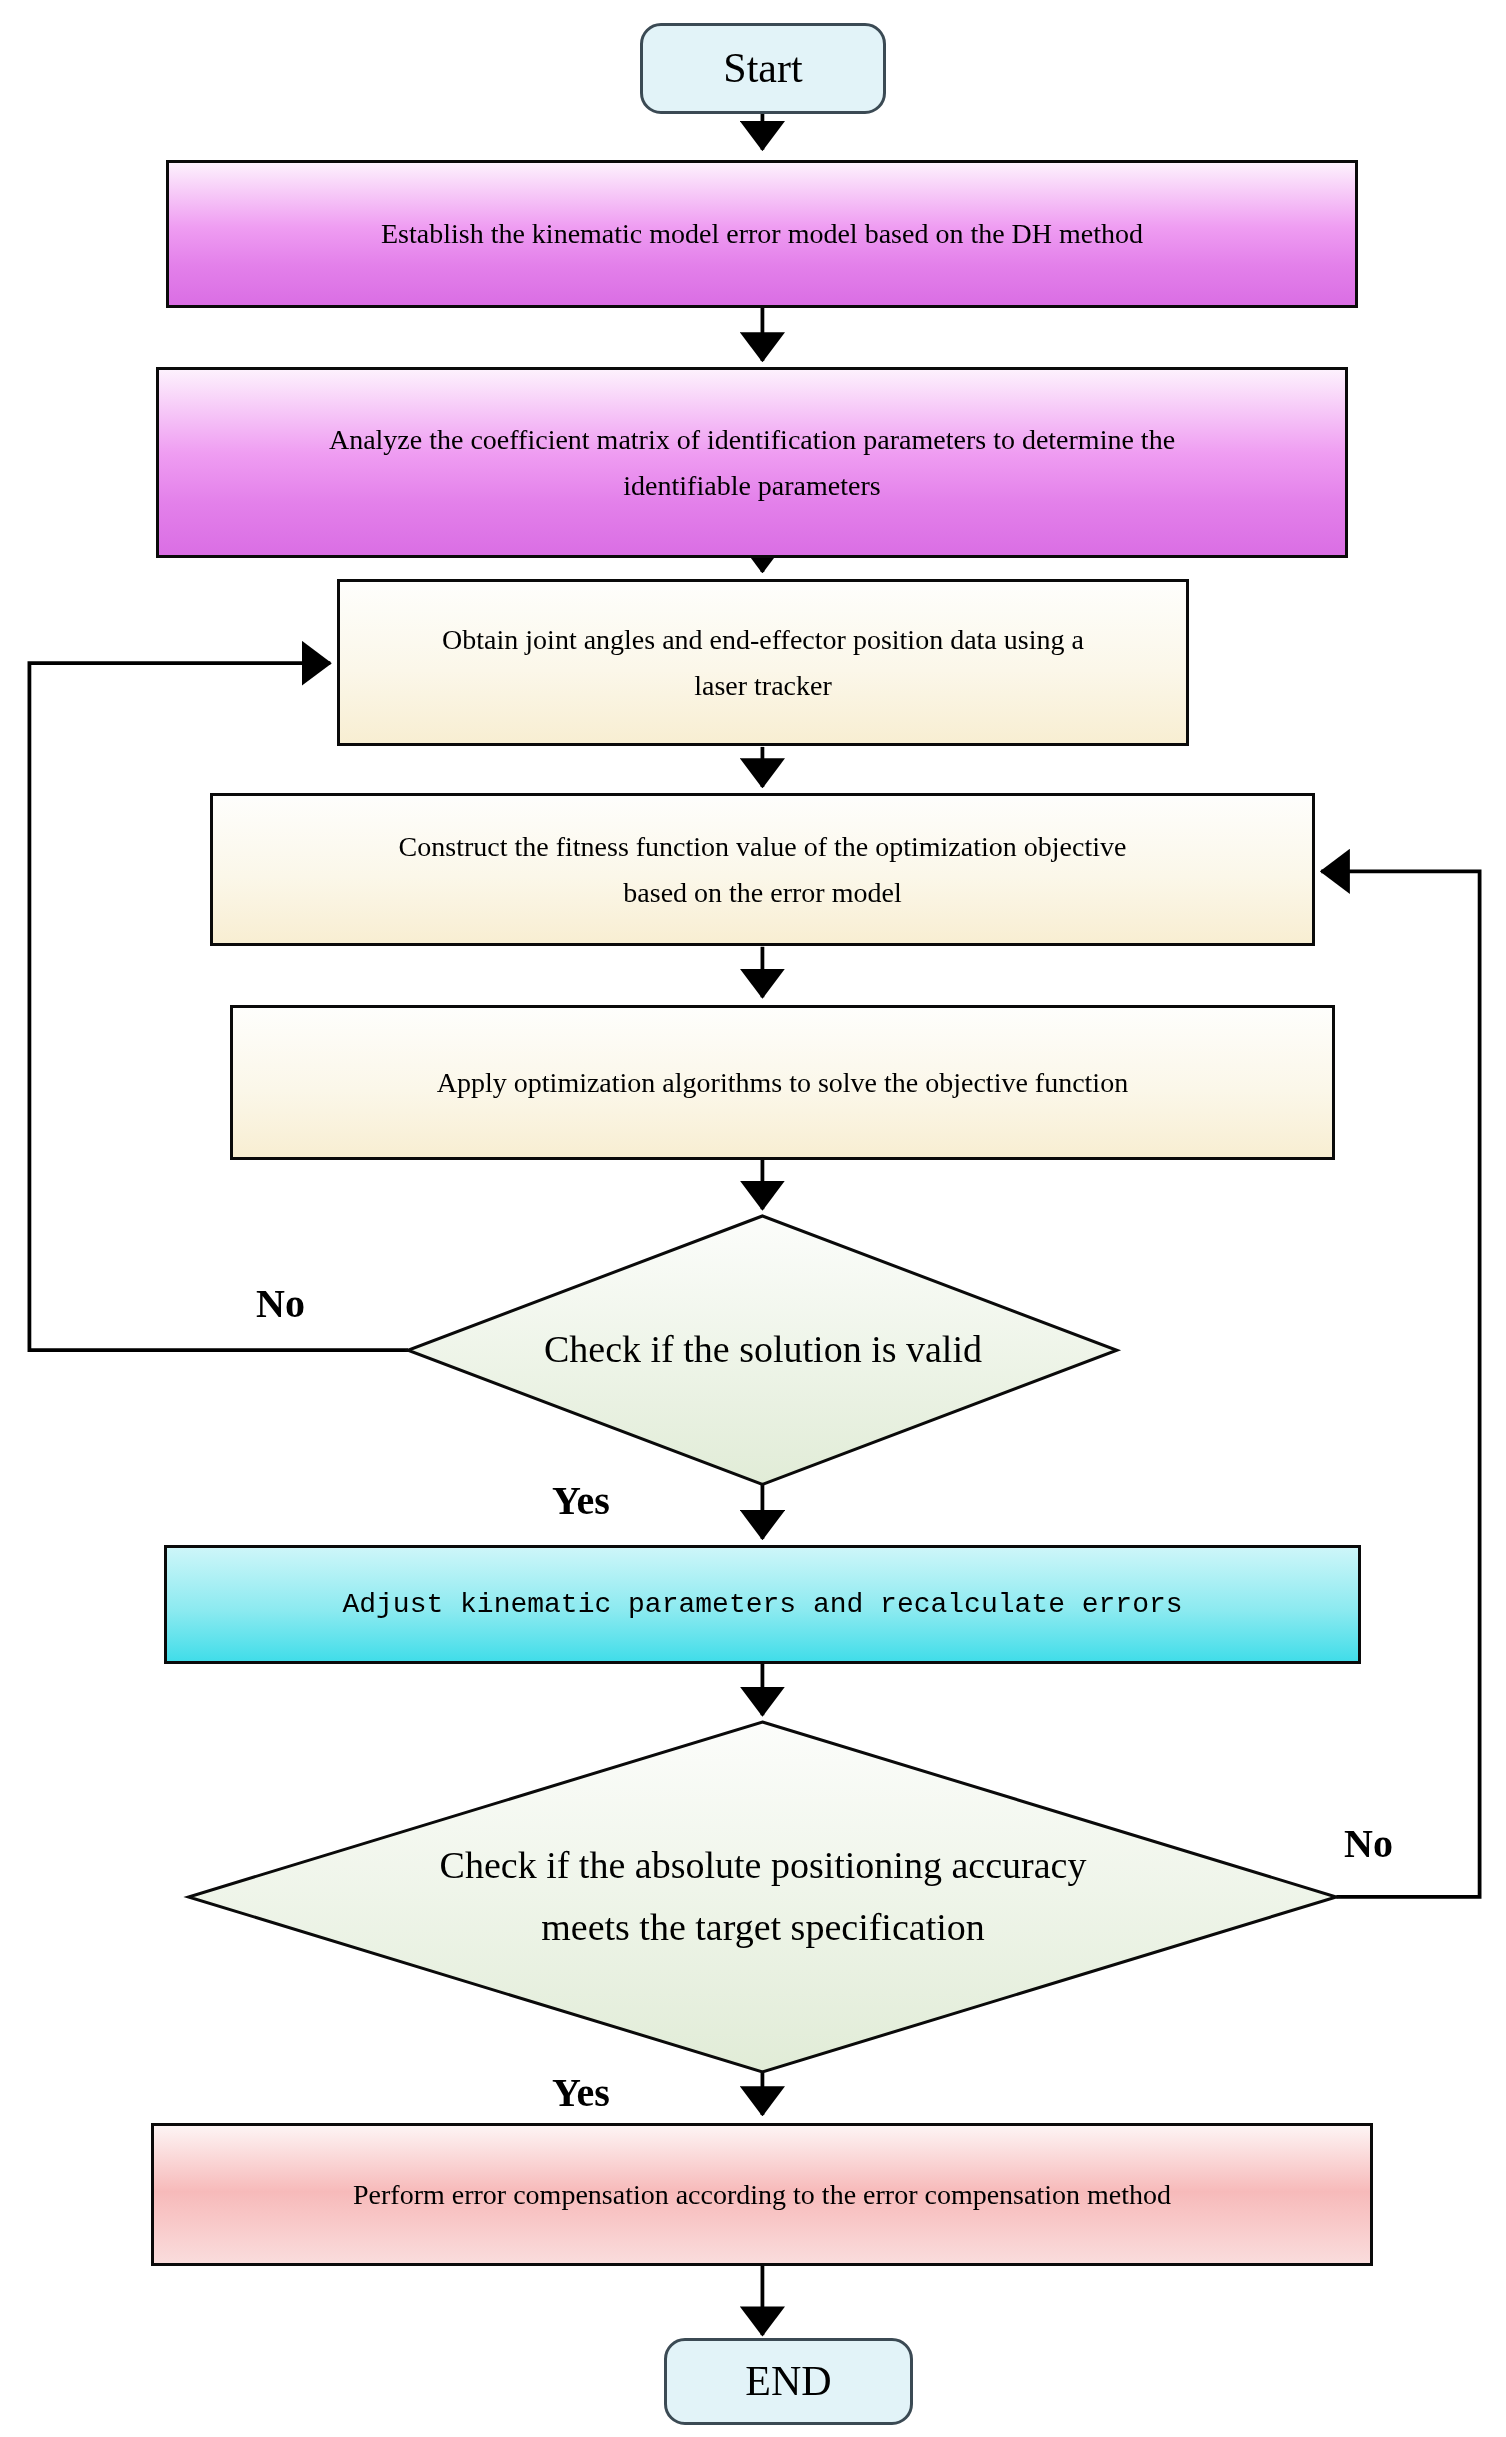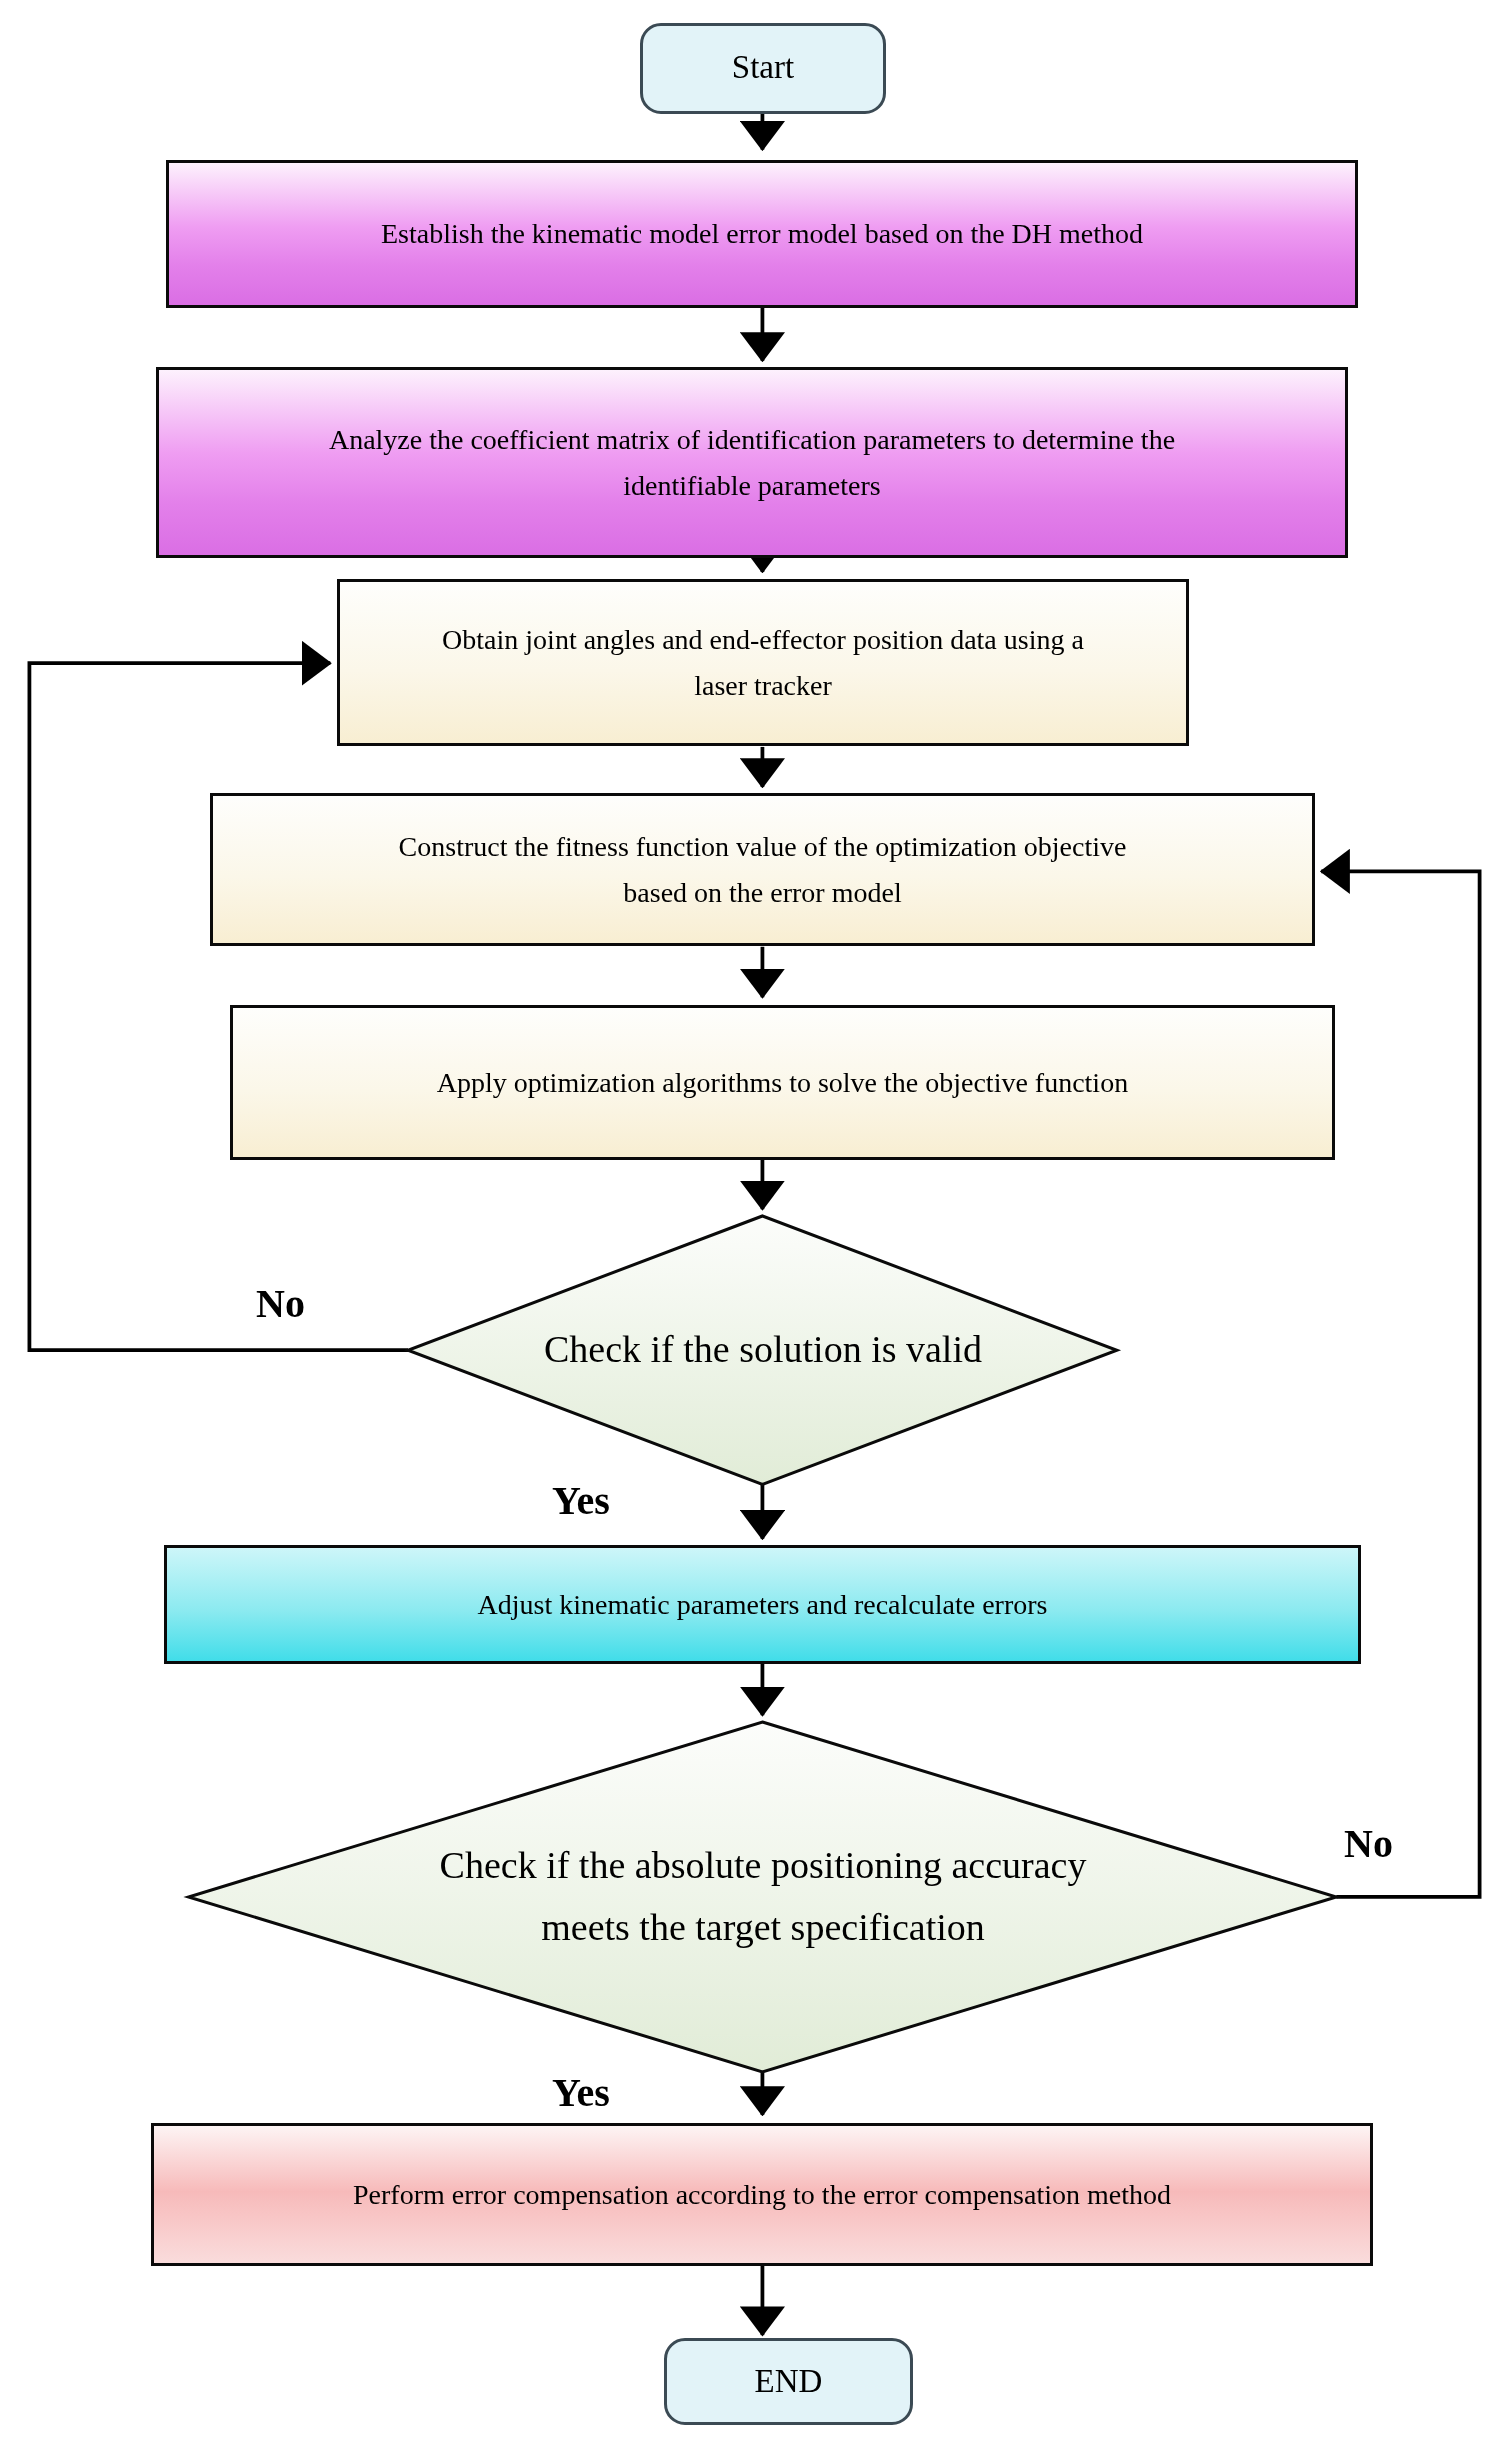--- a/index.html
+++ b/index.html
@@ -19,25 +19,25 @@
     border:3px solid #0a0a0a;
     box-sizing:border-box;
     font-size:28px;
     line-height:1.62;
   }
   .node .txt{display:inline-block;}
   .term{
     border:3px solid #3b4a54;
     border-radius:21px;
     background:#e2f3f8;
-    font-size:33px;
+    font-size:42px;
   }
   .grad-magenta{background:linear-gradient(180deg,#fdf1fd 0%,#ef9df2 45%,#e380ea 72%,#da6ee4 100%);}
   .grad-cream{background:linear-gradient(180deg,#fefefc 0%,#fbf7e9 55%,#f8eed2 100%);justify-content:center;}
-  .grad-cyan{background:linear-gradient(180deg,#cdf6f9 0%,#8ceaf0 55%,#41dde9 100%);}
+  .grad-cyan{background:linear-gradient(180deg,#cdf6f9 0%,#8ceaf0 55%,#41dde9 100%);font-family:Liberation Mono, monospace;}
   .grad-pink{background:linear-gradient(180deg,#fdf4f4 0%,#f7baba 48%,#fadcdc 100%);}
   .dtext{
     position:absolute;
     transform:translate(-50%,-50%);
     text-align:center;
     font-size:38px;
     line-height:1.62;
   }
   .edge-label{
     position:absolute;

